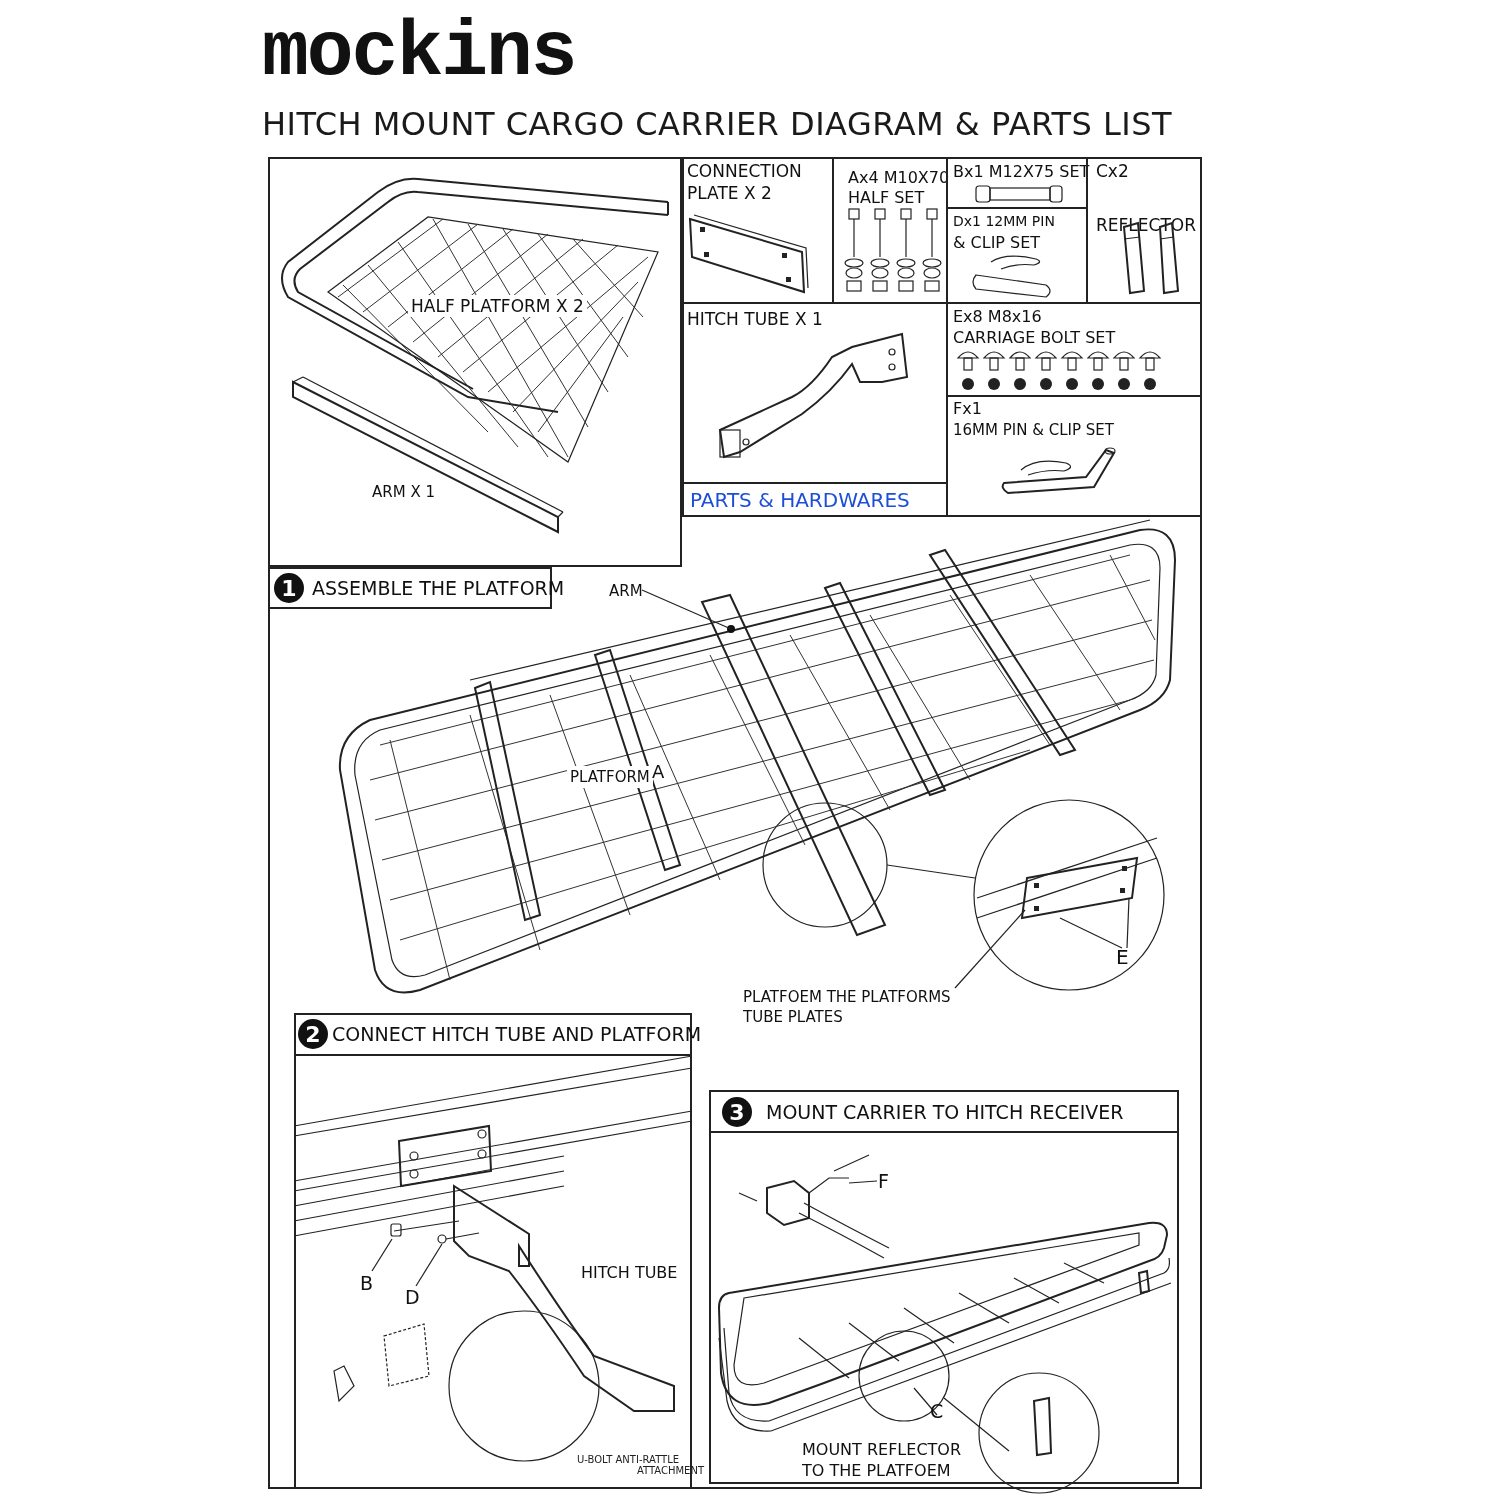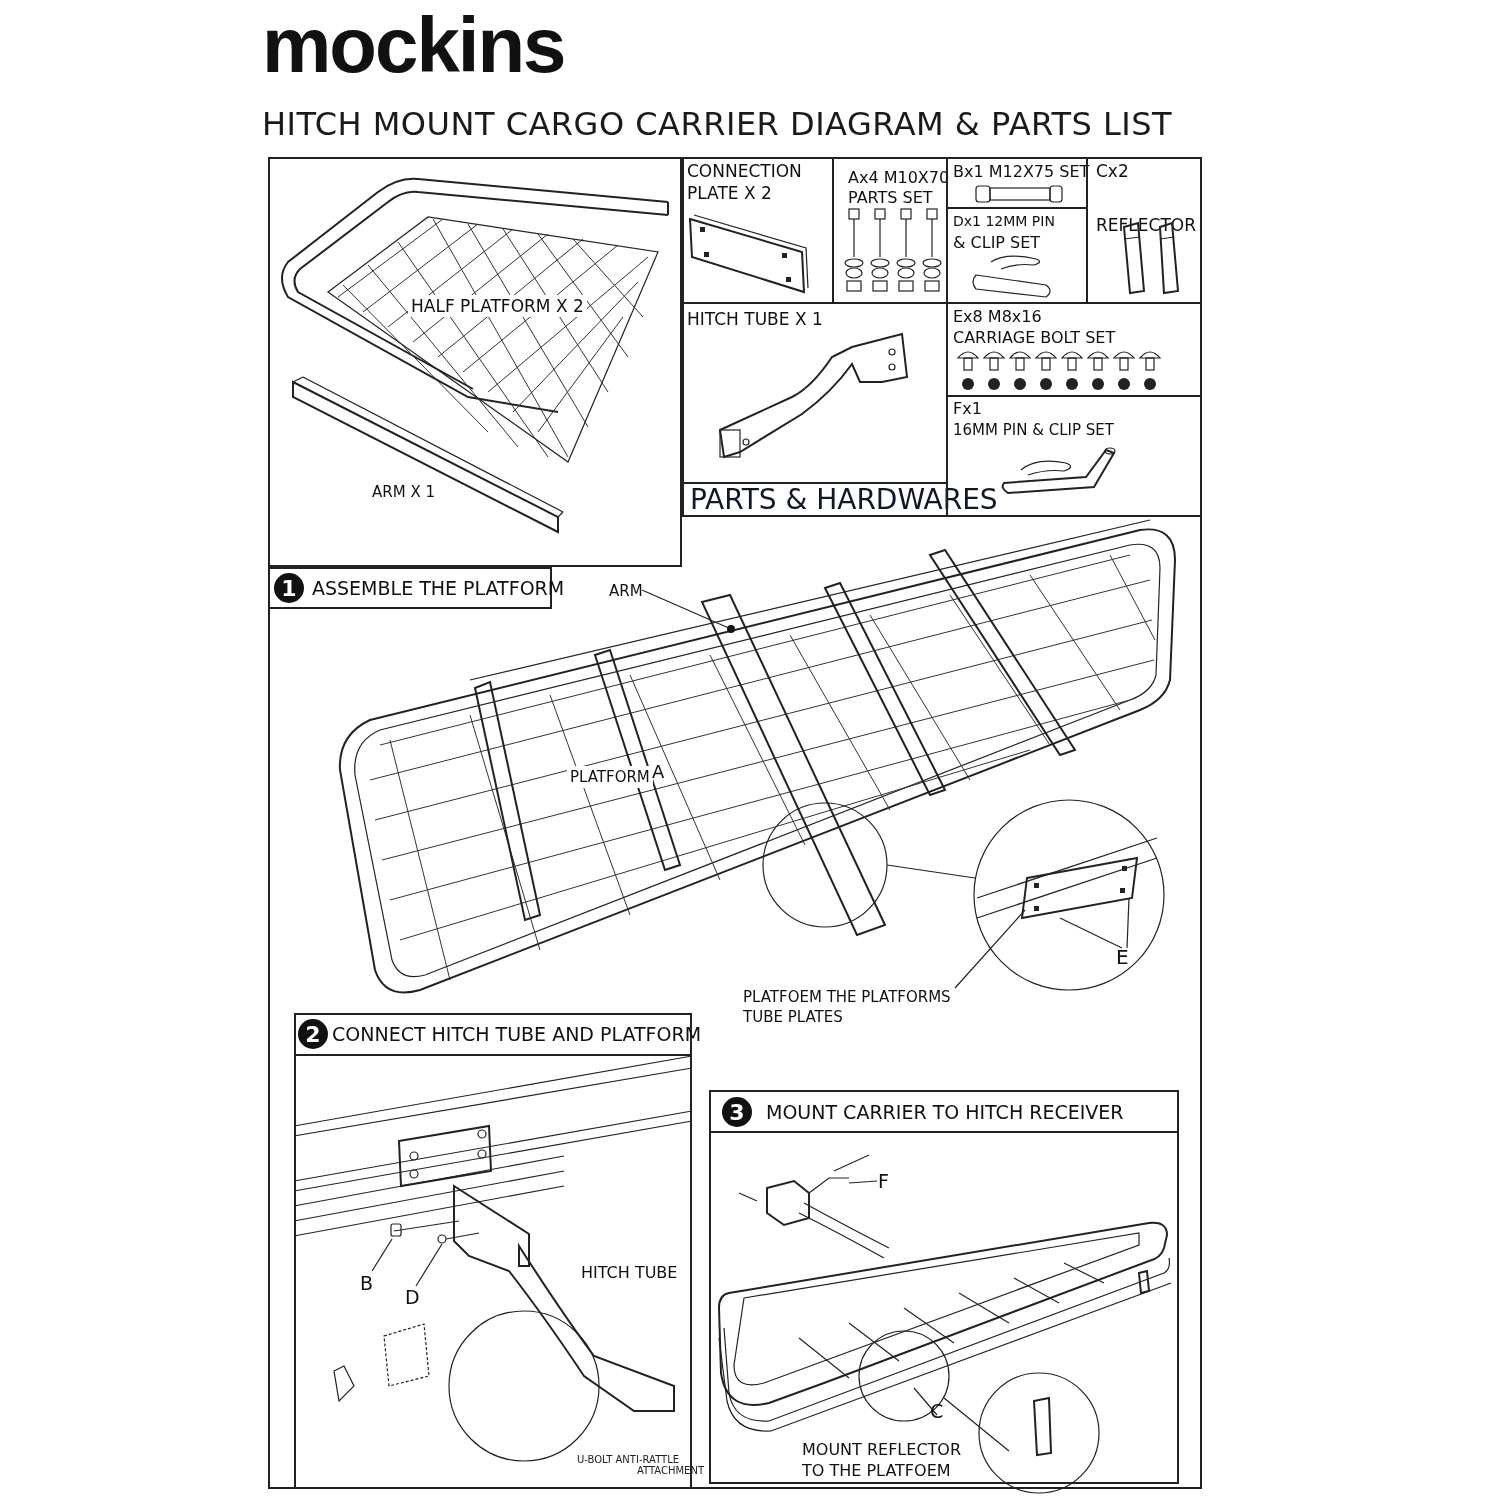--- a/index.html
+++ b/index.html
@@ -1,26 +1,26 @@
 <!DOCTYPE html>
 <html><head>
 <meta charset="utf-8">
 <style>
   html, body { margin:0; padding:0; background:#ffffff; }
   body { width:1500px; height:1500px; position:relative; overflow:hidden;
          font-family:"DejaVu Sans", sans-serif; color:#111; }
   .abs { position:absolute; }
-  .brand { left:262px; top:0; font-family:Liberation Sans, sans-serif; font-weight:bold;
+  .brand { left:262px; top:8px; font-family:Liberation Mono, monospace; font-weight:bold;
            font-size:78px; letter-spacing:-2px; color:#111; line-height:90px; }
   .title { left:262px; top:104px; font-size:32px; letter-spacing:0.5px; line-height:40px; color:#1a1a1a; }
   .frame { left:268px; top:157px; width:934px; height:1332px; border:2px solid #222; box-sizing:border-box; }
   .box { border:2px solid #222; box-sizing:border-box; background:transparent; }
   .lbl { font-size:17px; line-height:22px; color:#111; white-space:nowrap; }
   .lbl-sm { font-size:10px; line-height:12px; color:#222; text-align:center; }
-  .lbl-lg { font-size:28px; line-height:28px; color:#0f172a; white-space:nowrap; }
+  .lbl-lg { font-size:20px; line-height:28px; color:#1d4ed8; white-space:nowrap; }
   .step-hdr { display:flex; align-items:center; gap:8px; font-size:19px; color:#111; white-space:nowrap; }
   .step-num { width:30px; height:30px; border-radius:50%; background:#111; color:#fff;
               font-weight:bold; font-size:22px; display:flex; align-items:center; justify-content:center; }
   svg { position:absolute; overflow:visible; }
   .ln { stroke:#222; stroke-width:2; fill:none; }
   .ln1 { stroke:#222; stroke-width:1.2; fill:none; }
   .mesh { stroke:#333; stroke-width:1; fill:none; }
 </style>
 </head>
 <body>
@@ -73,21 +73,21 @@
   <path class="ln" d="M8 62 L120 95 L122 135 L10 100 Z"></path>
   <path class="ln1" d="M12 58 L124 91 L126 131"></path>
   <rect x="18" y="70" width="5" height="5" fill="#222"></rect>
     <rect x="22" y="95" width="5" height="5" fill="#222"></rect>
   <rect x="100" y="96" width="5" height="5" fill="#222"></rect>
     <rect x="104" y="120" width="5" height="5" fill="#222"></rect>
 </svg>
 
 <div class="abs box" style="left:832px;top:157px;width:116px;height:147px;"></div>
 <div class="abs lbl" style="left:848px;top:167px;font-size:16px;">Ax4 M10X70</div>
-<div class="abs lbl" style="left:848px;top:187px;font-size:16px;">PARTS SET</div>
+<div class="abs lbl" style="left:848px;top:187px;font-size:16px;">HALF SET</div>
 <svg style="left:832px;top:157px;" width="116" height="147">
   <g class="ln1">
     <rect x="17" y="52" width="10" height="10"></rect>
       <line x1="22" y1="62" x2="22" y2="100"></line>
     <rect x="43" y="52" width="10" height="10"></rect>
       <line x1="48" y1="62" x2="48" y2="100"></line>
     <rect x="69" y="52" width="10" height="10"></rect>
       <line x1="74" y1="62" x2="74" y2="100"></line>
     <rect x="95" y="52" width="10" height="10"></rect>
       <line x1="100" y1="62" x2="100" y2="100"></line>

